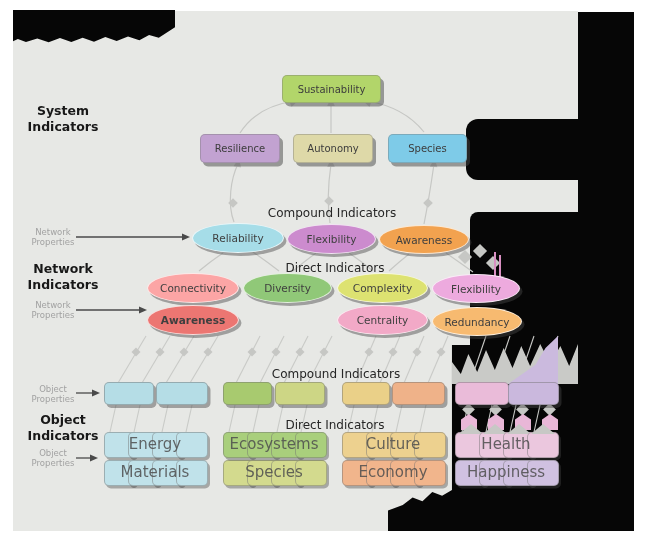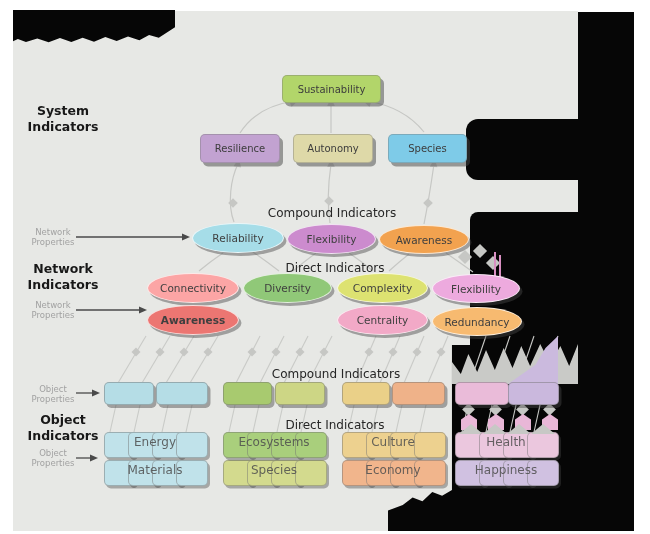--- a/index.html
+++ b/index.html
@@ -28,21 +28,21 @@
   .ell{border-radius:50%;display:flex;align-items:center;justify-content:center;
     font-size:10.5px;color:#3f3f3f;border:1px solid rgba(255,255,255,.75);
     box-shadow:2.5px 3px 0 rgba(70,70,70,.45);}
   .cbox{top:382px;height:21px;border-radius:5px;border:1px solid rgba(110,110,110,.45);
     box-shadow:2.5px 3px 0 rgba(70,70,70,.45);}
   .ogroup{width:102px;height:24px;}
   .obox{position:absolute;top:0;width:30px;height:24px;border-radius:5px;
     border:1px solid rgba(110,110,110,.45);box-shadow:2px 2.5px 0 rgba(70,70,70,.4);}
   .roof::before{content:"";position:absolute;left:3px;top:-9px;width:24px;height:10px;
     background:#c7c8c5;clip-path:polygon(50% 0,100% 100%,0 100%);}
-  .glabel{position:absolute;left:0;right:0;top:3px;text-align:center;font-size:12px;
+  .glabel{position:absolute;left:0;right:0;top:3px;text-align:center;font-size:15px;
     color:#4e4e4e;opacity:.85;z-index:3;pointer-events:none;}
   .heading{font-size:12px;color:#262626;text-align:center;}
   .section-label{font-size:12.5px;font-weight:600;color:#181818;text-align:center;
     white-space:pre-line;line-height:1.25;}
   .prop-label{font-size:8.5px;color:#a2a2a2;text-align:center;white-space:pre-line;line-height:1.2;}
   .z1{z-index:1}.z2{z-index:2}.z3{z-index:3}.z4{z-index:4}.z5{z-index:5}.z6{z-index:6}
 </style>
 </head>
 <body>
 

